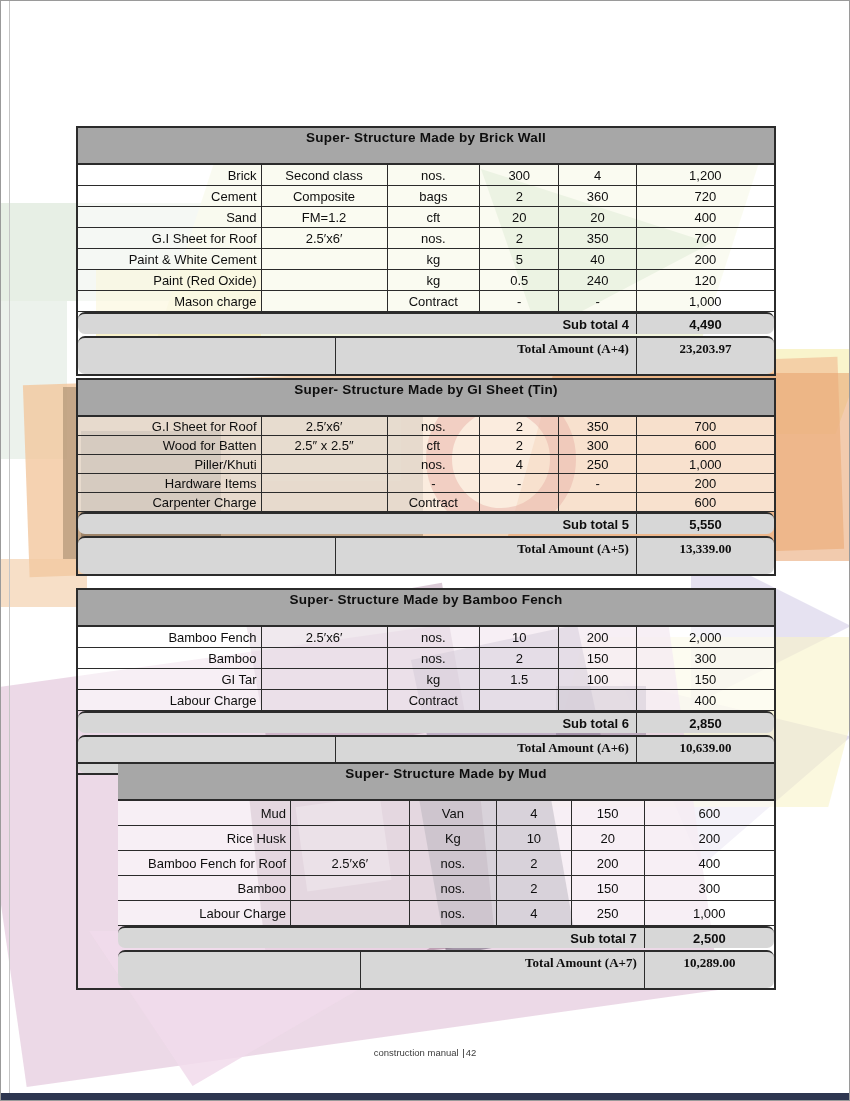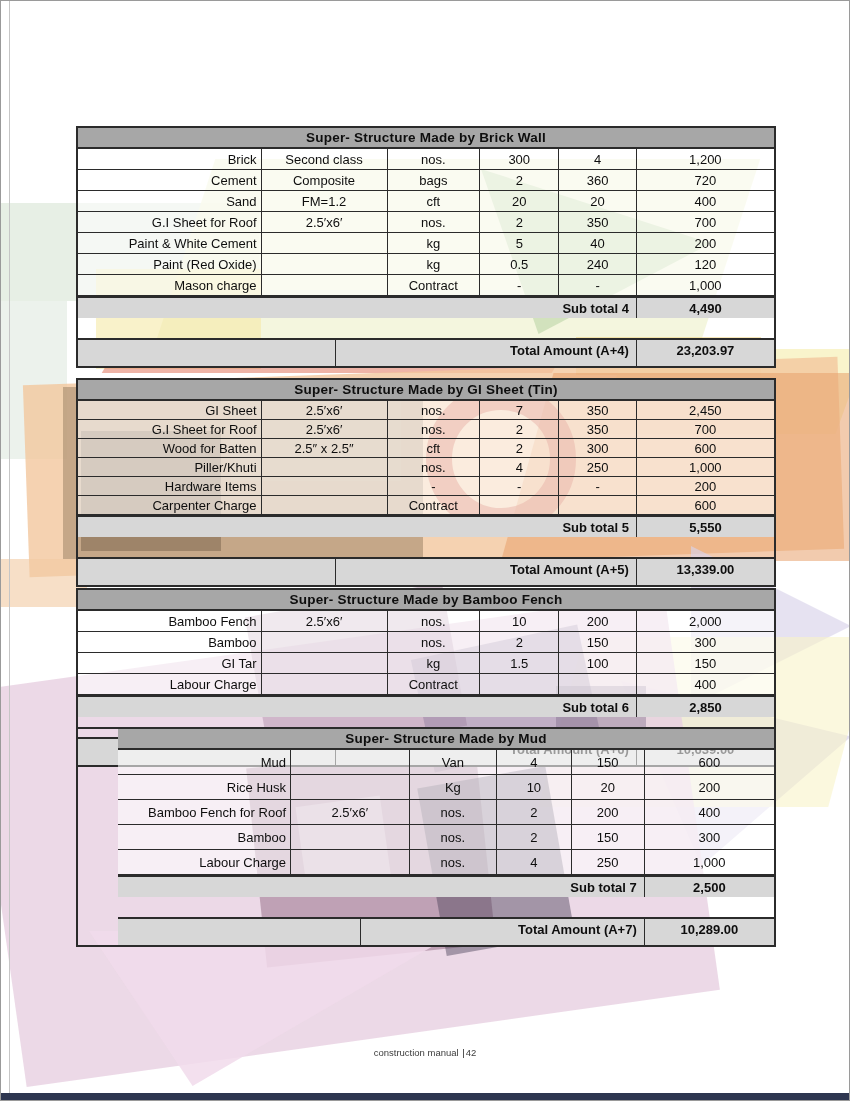--- a/index.html
+++ b/index.html
@@ -6,34 +6,34 @@
   html,body { width:850px; height:1101px; }
   body { font-family:"Liberation Sans", sans-serif; background:#ffffff; position:relative; overflow:hidden; }
   #page { position:absolute; left:0; top:0; width:850px; height:1101px; border:1px solid #9a9a9a; background:#fff; overflow:hidden; }
   .edge-line { position:absolute; left:8px; top:0; width:1px; height:1101px; background:#c6c6c6; z-index:1; }
 
   
   .bg { position:absolute; z-index:0; }
 
   
   .tbl { position:absolute; left:75px; width:700px; z-index:2; border:2px solid #2b2b2b; font-size:13px; color:#0e0e0e; }
-  .tbl-title { background:rgba(167,167,167,0.95); border-bottom:1.5px solid #2b2b2b; font-weight:bold; font-size:13.5px; text-align:center; height:20px; line-height:20px; letter-spacing:.2px; }
+  .tbl-title { background:rgba(167,167,167,0.95); border-bottom:1.5px solid #2b2b2b; font-weight:bold; font-size:13.5px; text-align:center; height:36px; line-height:20px; letter-spacing:.2px; }
   table.rows { width:100%; border-collapse:collapse; table-layout:fixed; }
   table.rows td { border:1px solid #2b2b2b; background:rgba(255,255,255,0.58); text-align:center; padding:0 4px; overflow:hidden; white-space:nowrap; }
   table.rows td:first-child { text-align:right; padding-left:5px; }
   table.rows td:first-child { border-left:none; }
   table.rows td:last-child { border-right:none; }
   .t1 table.rows tr { height:21px; }
   .t2 table.rows tr { height:19px; }
   .t3 table.rows tr { height:21px;margin-left:36px; }
   .t4 table.rows tr { height:25px; }
 
-  .sum-row { display:flex; background:rgba(215,215,215,0.93); border-top:2px solid #2b2b2b; font-weight:bold; }
+  .sum-row { display:flex; background:rgba(215,215,215,0.93); border-top:2px solid #2b2b2b; font-weight:bold;border-radius:7px; }
   .sub-row { height:22px; line-height:22px; }
-  .tot-row { height:28px; line-height:21px; margin-top:20px; }
+  .tot-row { height:38px; line-height:21px; margin-top:2px;font-family:Liberation Serif, serif; }
   .sub-label { flex:0 0 80.3%; text-align:right; padding-right:7px; border-right:1.5px solid #2b2b2b; }
   .sub-value { flex:1; text-align:center; }
   .tot-empty { flex:0 0 37%; border-right:1.5px solid #2b2b2b; }
   .tot-label { flex:0 0 43.3%; text-align:right; padding-right:7px; border-right:1.5px solid #2b2b2b; }
   .tot-value { flex:1; text-align:center; }
 
   
   .footer { position:absolute; left:0; top:1046px; width:100%; text-align:center; font-size:9.5px; color:#3d3d3d; z-index:2; }
   .footer .divider { display:inline-block; width:1px; height:9px; background:#555; margin:0 2px 0 4px; vertical-align:middle; }
   .bottom-bar { position:absolute; left:0; bottom:0; width:100%; height:7px; background:#2e3650; z-index:3; }
@@ -159,28 +159,20 @@
       <colgroup>
           <col style="width:26.3%">
           <col style="width:18.1%">
           <col style="width:13.3%">
           <col style="width:11.4%">
           <col style="width:11.1%">
           <col style="width:19.8%">
         </colgroup>
       <tbody>
           <tr>
-            <td>GI Sheet</td>
-            <td>2.5′x6′</td>
-            <td>nos.</td>
-            <td>7</td>
-            <td>350</td>
-            <td>2,450</td>
-          </tr>
-          <tr>
             <td>G.I Sheet for Roof</td>
             <td>2.5′x6′</td>
             <td>nos.</td>
             <td>2</td>
             <td>350</td>
             <td>700</td>
           </tr>
           <tr>
             <td>Wood for Batten</td>
             <td>2.5″ x 2.5″</td>
@@ -276,21 +268,21 @@
       <div class="sub-label">Sub total 6</div>
       <div class="sub-value">2,850</div>
     </div>
     <div class="sum-row tot-row" style="background: rgb(215, 215, 215);">
       <div class="tot-empty"></div>
       <div class="tot-label">Total Amount (A+6)</div>
       <div class="tot-value">10,639.00</div>
     </div>
   </section>
 
-  <section class="tbl t4" style="top:726px;padding-left:40px;">
+  <section class="tbl t4" style="top:761px;padding-left:40px;">
     <div class="tbl-title" style="background: rgb(167, 167, 167);">Super- Structure Made by Mud</div>
     <table class="rows">
       <colgroup>
           <col style="width:26.3%">
           <col style="width:18.1%">
           <col style="width:13.3%">
           <col style="width:11.4%">
           <col style="width:11.1%">
           <col style="width:19.8%">
         </colgroup>

